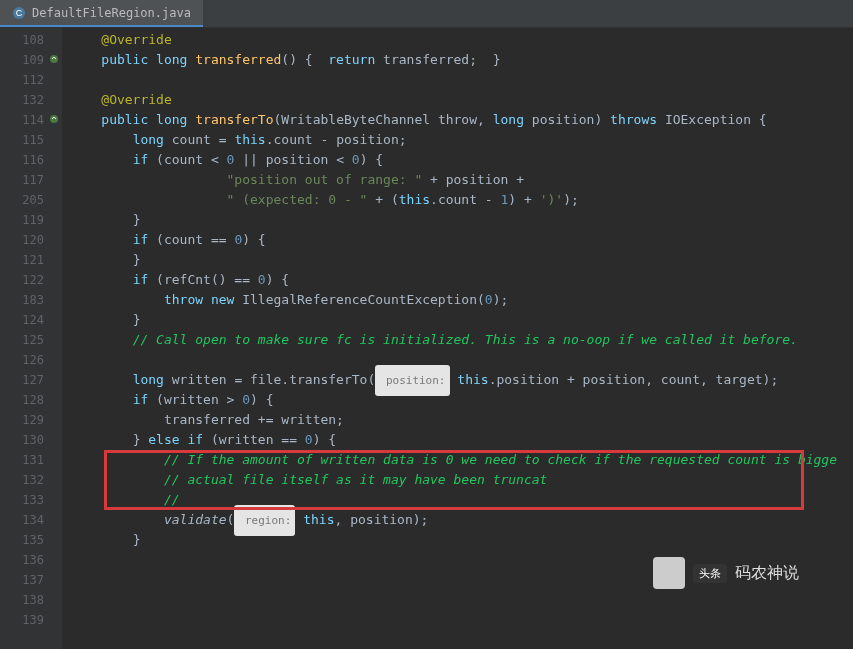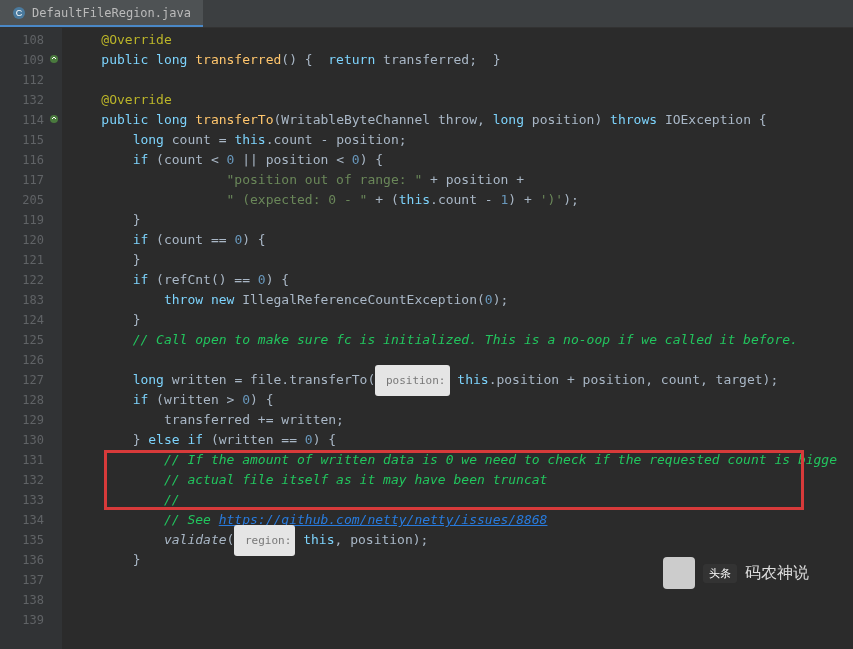--- a/index.html
+++ b/index.html
@@ -96,21 +96,21 @@
     .param-hint { 
       background: #e5e5e5; 
       color: #787878; 
       padding: 9px 4px; 
       border-radius: 3px;
       font-size: 11px;
     }
     .watermark {
       position: absolute;
       bottom: 60px;
-      right: 44px;
+      right: 54px;
       display: flex;
       align-items: center;
       gap: 8px;
       color: #ddd;
       font-size: 16px;
       font-family: Liberation Serif, serif;
     }
     .watermark-icon {
       width: 32px;
       height: 32px;
@@ -202,21 +202,20 @@
     <div class="code-line">        <span>}</span></div>
     <div class="code-line">        <span class="comment">// Call open to make sure fc is initialized. This is a no-oop if we called it before.</span></div>
     <div class="code-line"></div>
     <div class="code-line">        <span class="kw">long</span><span> written = file.transferTo(</span><span class="param-hint"> position:</span> <span class="kw">this</span><span>.position + position, count, target);</span></div>
     <div class="code-line">        <span class="kw">if</span><span> (written &gt; </span><span class="num">0</span><span>) {</span></div>
     <div class="code-line">            <span>transferred += written;</span></div>
     <div class="code-line">        <span>} </span><span class="kw">else if</span><span> (written == </span><span class="num">0</span><span>) {</span></div>
     <div class="code-line">            <span class="comment">// If the amount of written data is 0 we need to check if the requested count is bigge</span></div>
     <div class="code-line">            <span class="comment">// actual file itself as it may have been truncat</span></div>
     <div class="code-line">            <span class="comment">//</span></div>
-    <div class="code-line">            <span class="comment">// See </span><span class="comment link">https://github.com/netty/netty/issues/8868</span></div>
     <div class="code-line">            <span style="font-style:italic">validate</span><span>(</span><span class="param-hint"> region:</span> <span class="kw">this</span><span>, position);</span></div>
     <div class="code-line">        <span>}</span></div>
 
     <div class="highlight-box"></div>
 
     <div class="watermark">
       <span class="watermark-icon"></span>
       <span class="watermark-badge">头条</span>
       <span>码农神说</span>
     </div>

